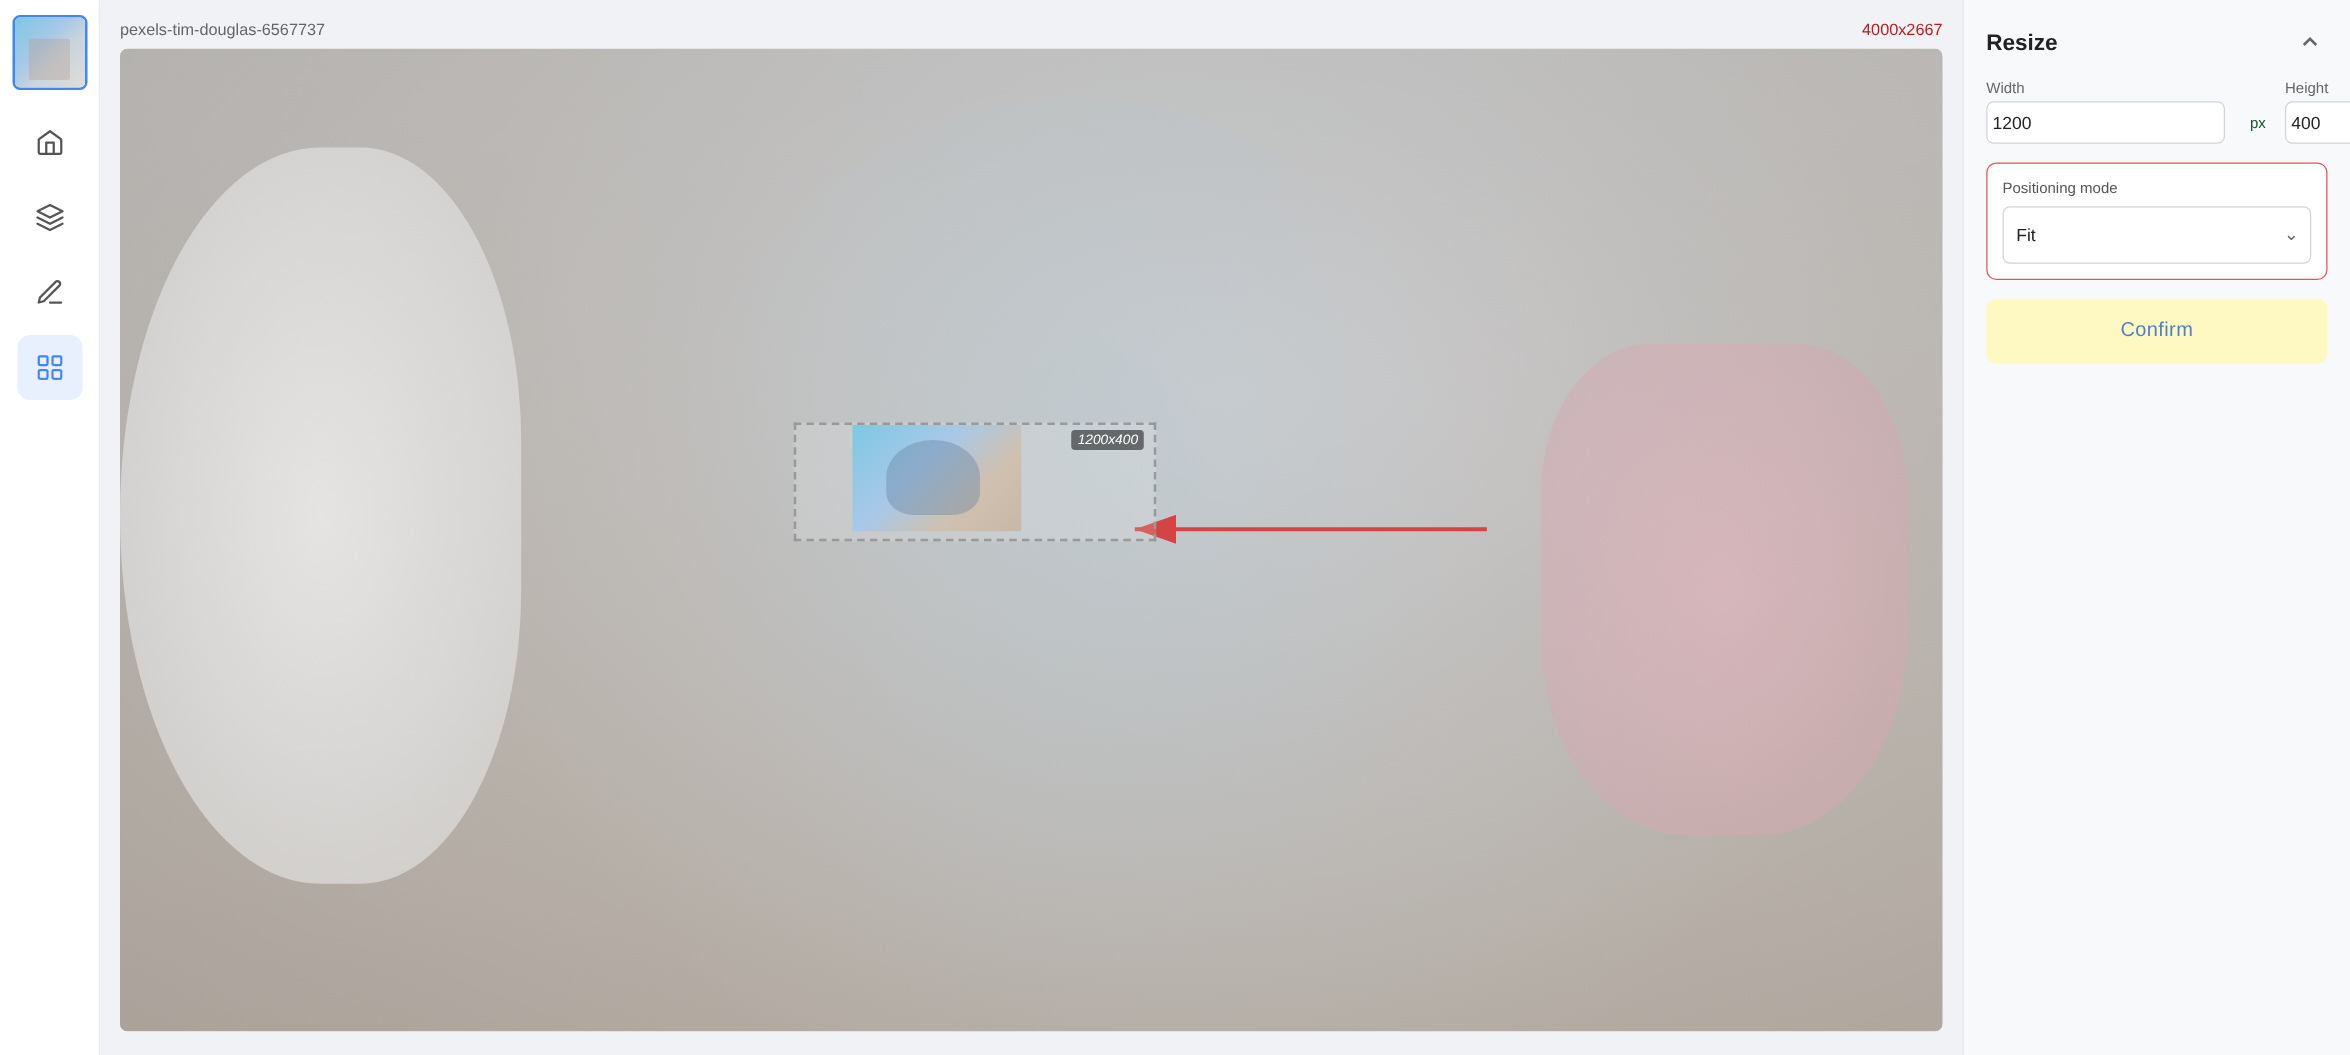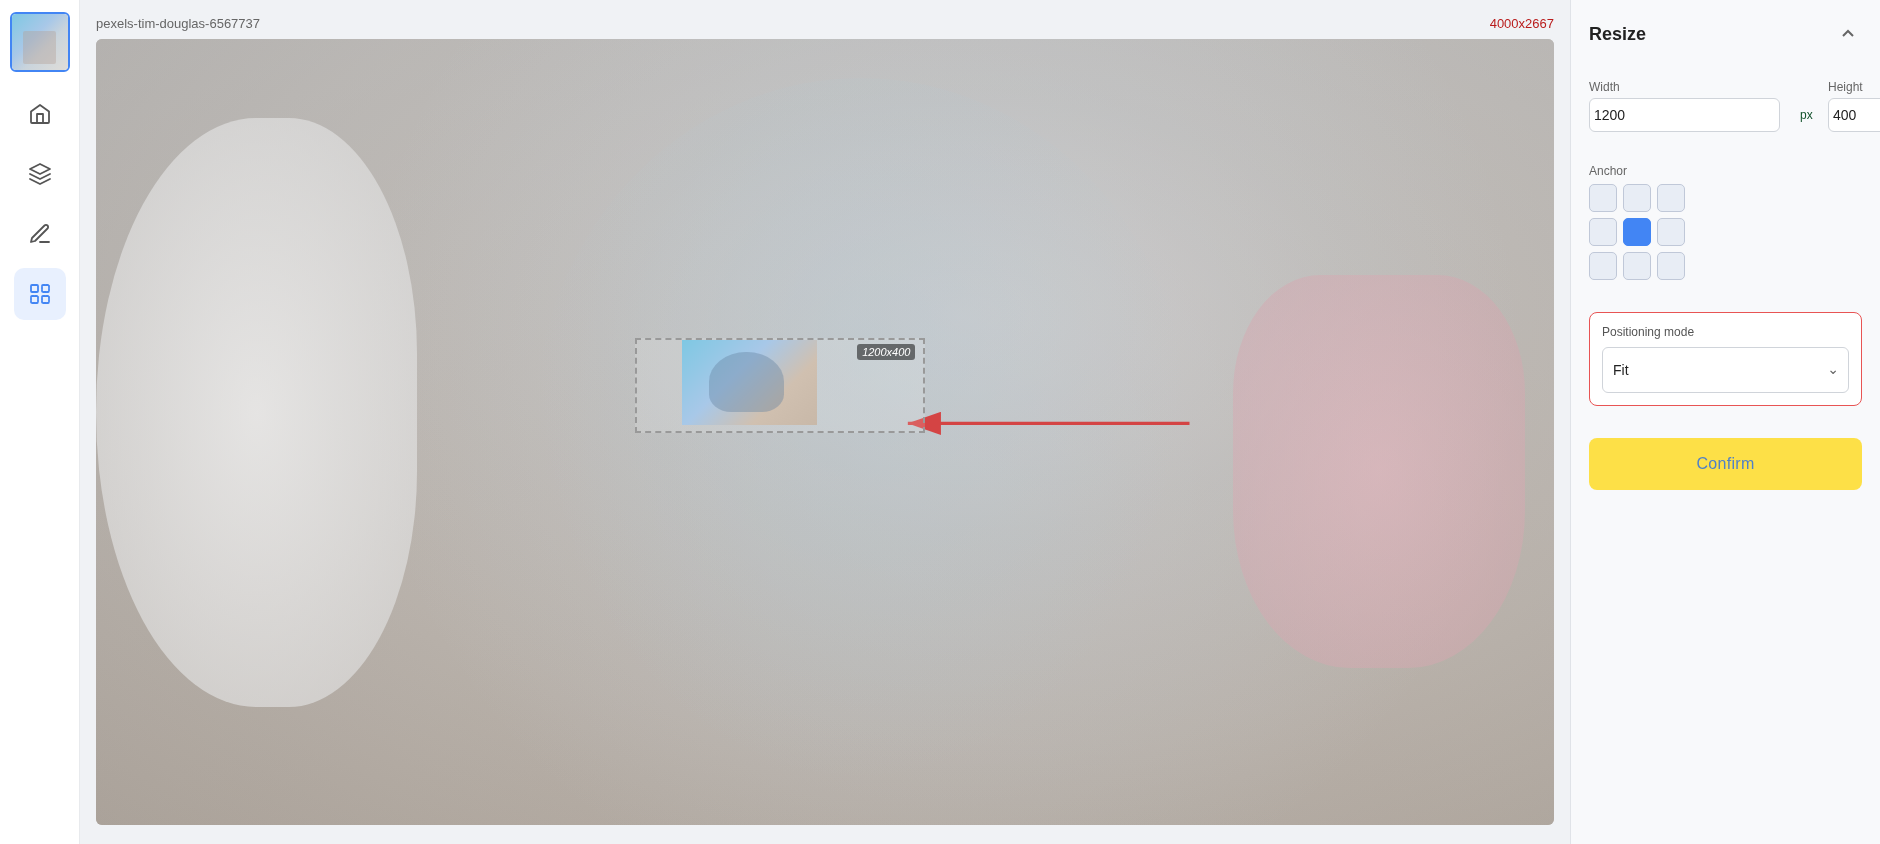--- a/index.html
+++ b/index.html
@@ -200,21 +200,21 @@
     }
 
     
     .right-panel {
       width: 310px;
       min-width: 310px;
       background: #f8f9fb;
       padding: 20px 18px;
       display: flex;
       flex-direction: column;
-      gap: 32px;
+      gap: 15px;
       border-left: 1px solid #e0e3e8;
     }
 
     .panel-section-header {
       display: flex;
       justify-content: space-between;
       align-items: center;
     }
     .panel-title {
       font-size: 18px;
@@ -340,21 +340,21 @@
       transform: translateY(-55%);
       color: #666;
       font-size: 14px;
       pointer-events: none;
     }
 
     
     .confirm-btn {
       width: 100%;
       height: 52px;
-      background: #fde047;
+      background: #fef9c3;
       color: #5080c8;
       border: none;
       border-radius: 8px;
       font-size: 16px;
       font-weight: 500;
       cursor: pointer;
       letter-spacing: 0.3px;
     }
 
     
@@ -461,34 +461,20 @@
     <div class="dimension-group">
       <span class="dimension-label">Height</span>
       <div class="dimension-input-row">
         <input class="dimension-input" type="text" value="400" style="">
 
       </div>
     </div>
 
   </div>
 
-  <div>
-    <div class="anchor-label">Anchor</div>
-    <div class="anchor-grid">
-      <div class="anchor-dot"></div>
-      <div class="anchor-dot"></div>
-      <div class="anchor-dot"></div>
-      <div class="anchor-dot"></div>
-      <div class="anchor-dot active"></div>
-      <div class="anchor-dot"></div>
-      <div class="anchor-dot"></div>
-      <div class="anchor-dot"></div>
-      <div class="anchor-dot"></div>
-    </div>
-  </div>
 
   <div class="positioning-section">
     <div class="positioning-label">Positioning mode</div>
     <div class="select-wrapper">
       <select class="positioning-select">
         <option value="Fit">Fit</option>
         <option value="Fill">Fill</option>
         <option value="Stretch">Stretch</option>
         <option value="Crop">Crop</option>
         <option value="Pad">Pad</option>

